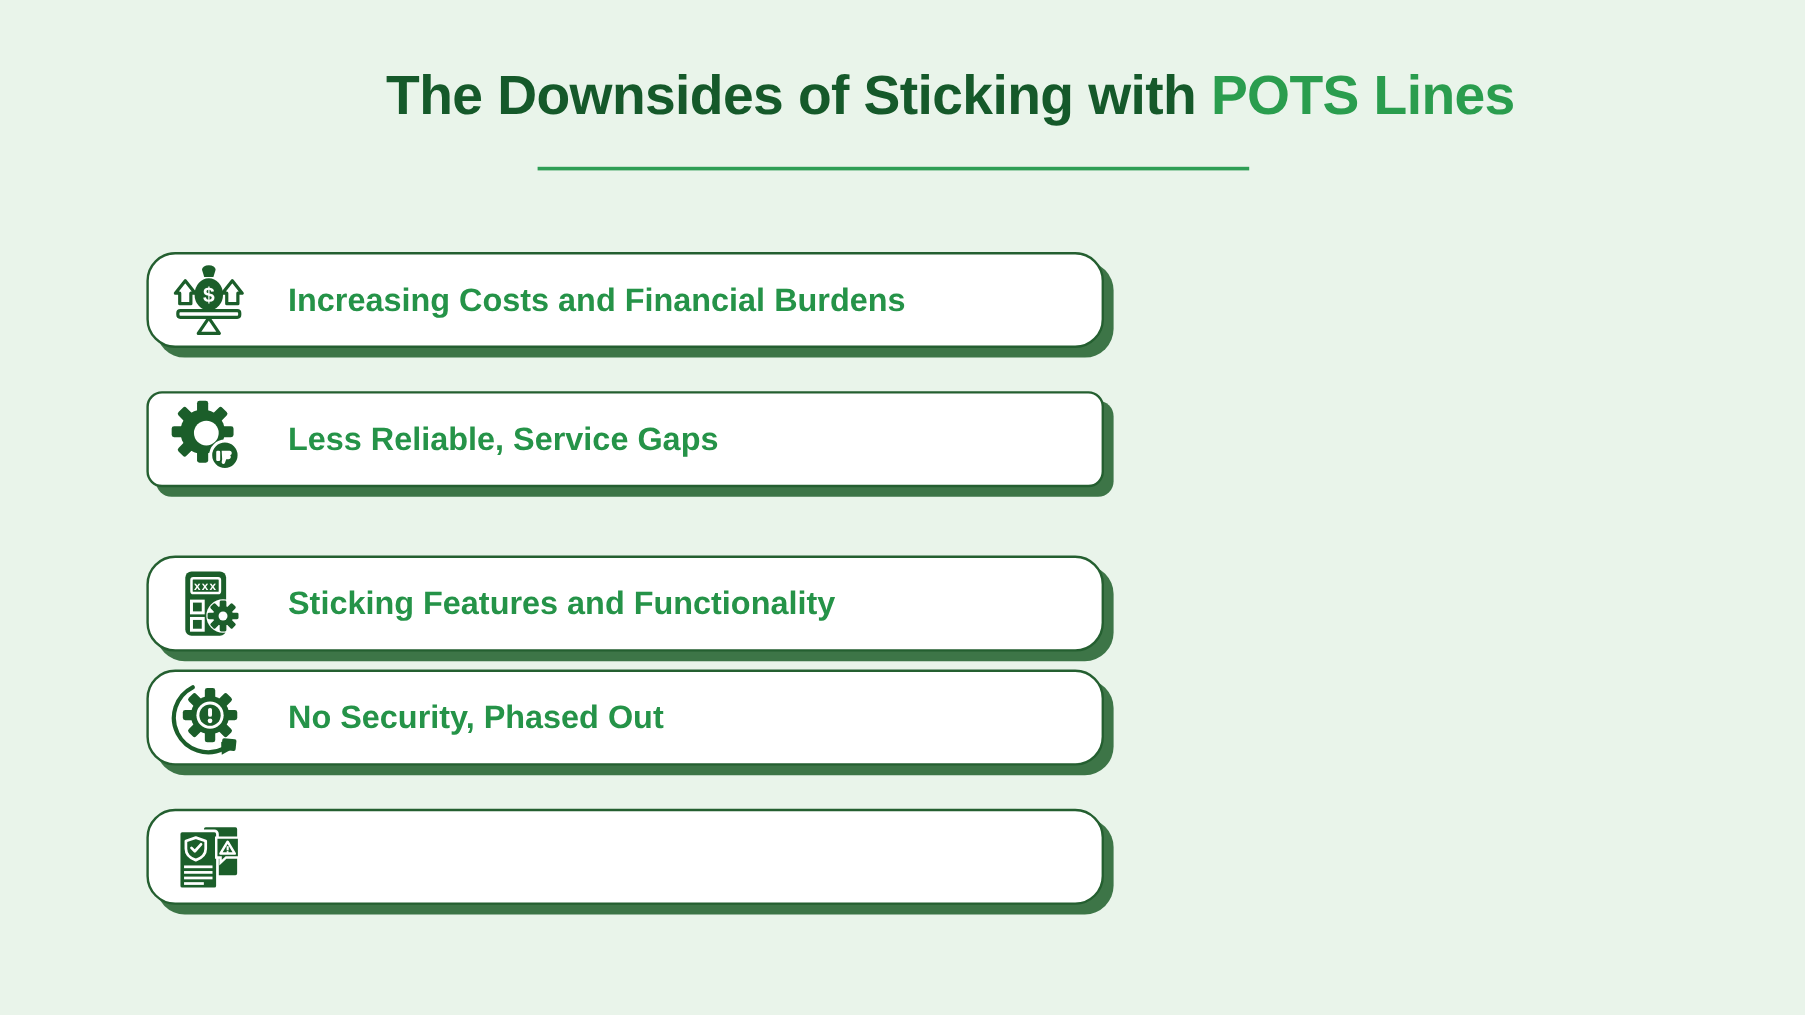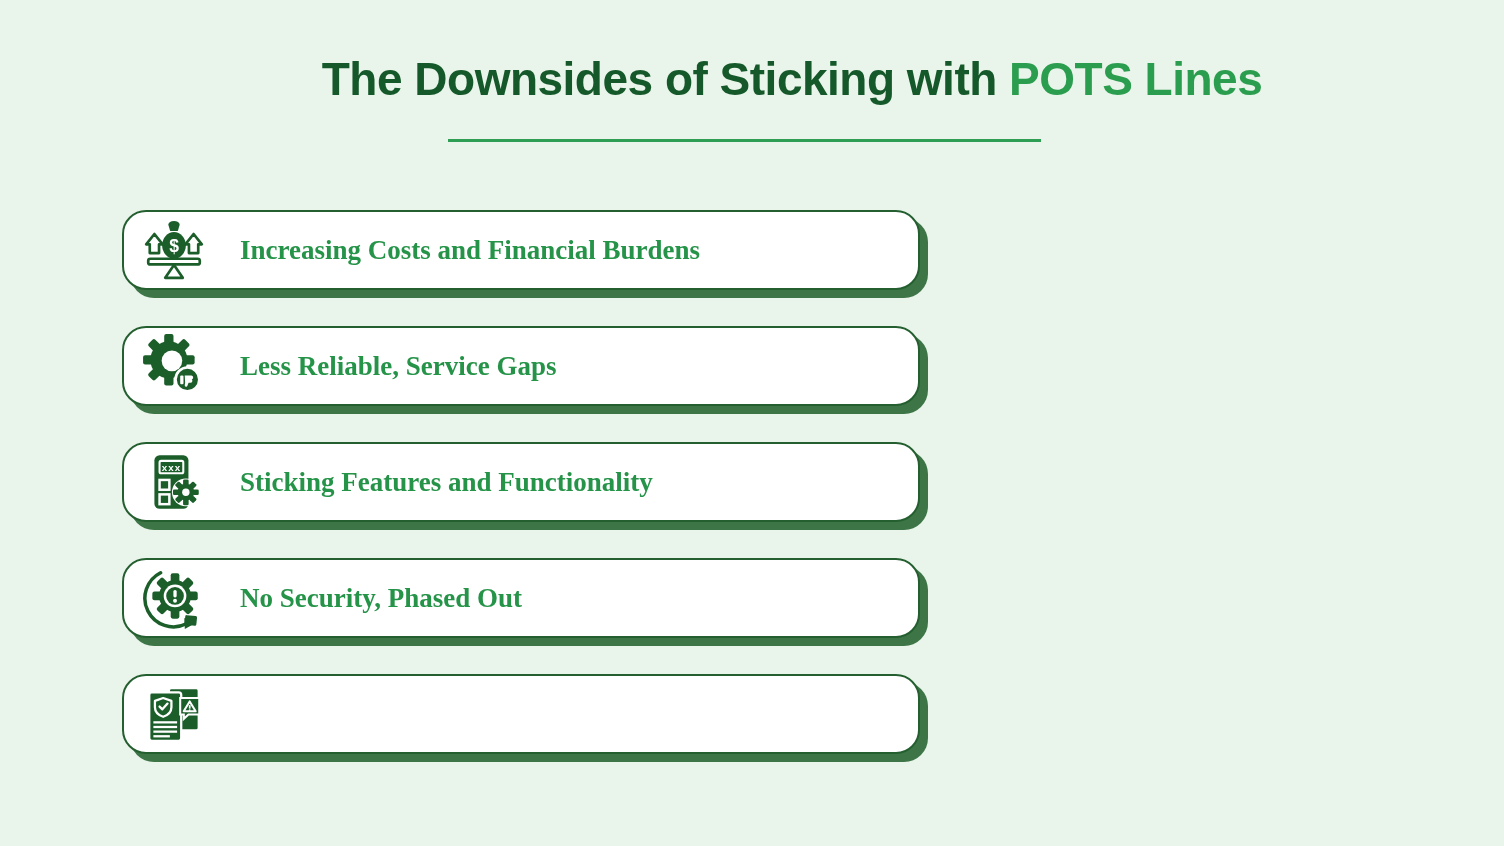--- a/index.html
+++ b/index.html
@@ -45,39 +45,38 @@
     height:80px;
     background:var(--card-bg);
     border:2px solid var(--card-border);
     border-radius:24px;
     box-shadow:8px 8px 0 0 var(--card-shadow);
     display:flex;
     align-items:center;
     padding-left:17px;
   }
   .card-1{top:210px;}
-  .card-2{top:326px;}
-  .card-3{top:442px;}
+  .card-2{top:326px;border-radius:13px;}
+  .card-3{top:463px;}
   .card-4{top:558px;}
   .card-5{top:674px;}
   .icon-box{
     width:66px;height:66px;
     flex-shrink:0;
     display:flex;align-items:center;justify-content:center;
     color:var(--icon);
   }
   .icon-box svg{width:66px;height:66px;display:block;}
   .card-label{
     margin-left:33px;
     font-size:27px;
     font-weight:700;
     color:var(--item-text);
     letter-spacing:0;
     white-space:nowrap;
-    font-family:Liberation Serif, serif;
   }
 </style>
 </head>
 <body>
 
 <h1 class="page-title"><span>The Downsides of Sticking with</span> <span class="accent">POTS Lines</span></h1>
 <div class="title-underline"></div>
 
 <div class="card card-1">
   <div class="icon-box">

